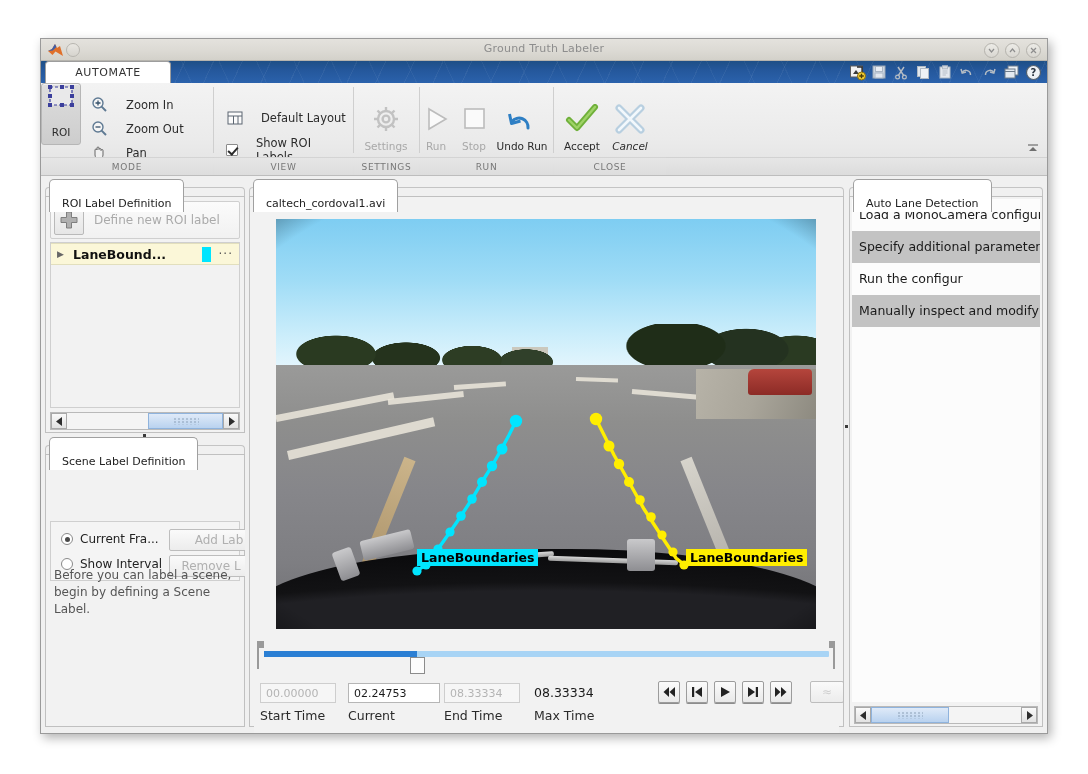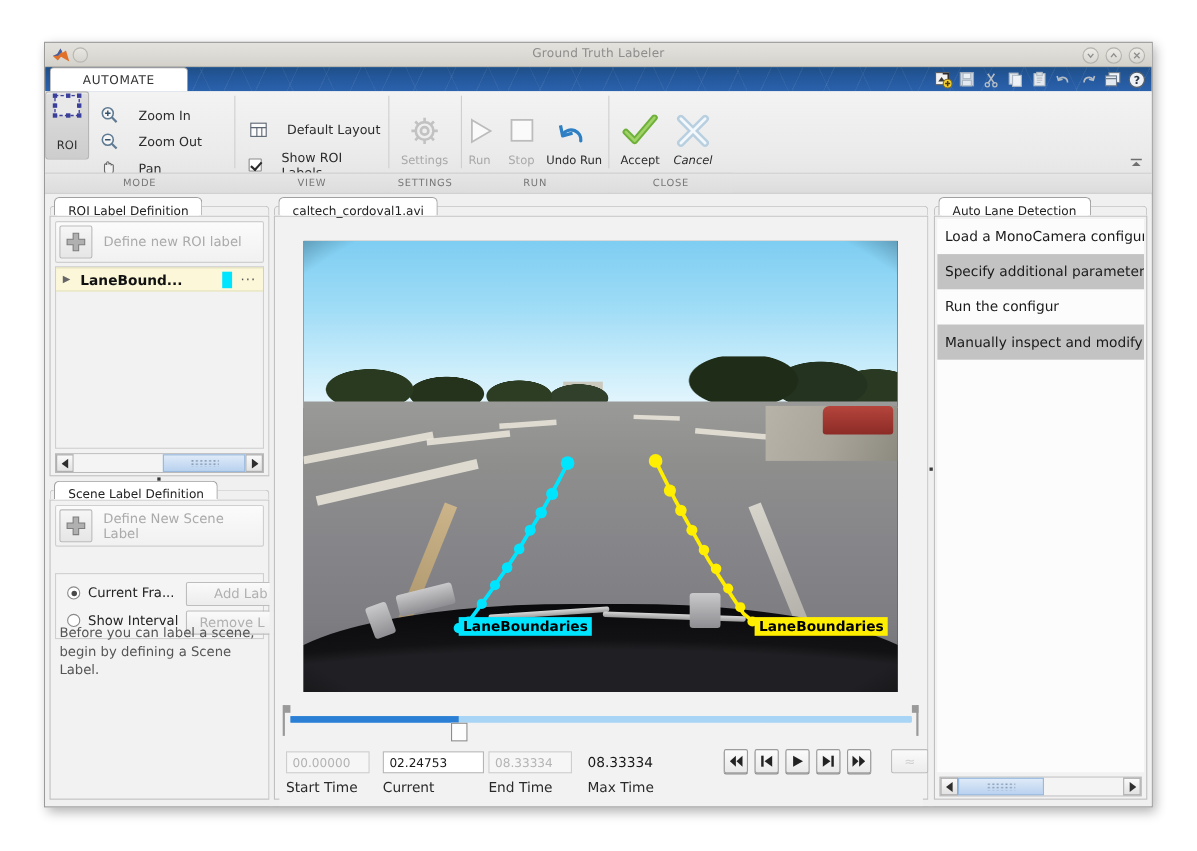--- a/index.html
+++ b/index.html
@@ -163,21 +163,21 @@
     left: 0; right: 0; top: 138px; bottom: 0;
     background: #f0f0f0;
   }
 
   .panel {
     position: absolute;
     background: #f0f0f0;
   }
   .panel-tab {
     position: absolute; top: 0; left: 4px;
-    height: 17px; padding: 4px 12px;
+    height: 17px; padding: 16px 12px;
     background: #ffffff;
     border: 1px solid #a0a0a0; border-bottom: none;
     border-radius: 5px 5px 0 0;
     font-size: 11px; color: #222;
     line-height: 16px;
     z-index: 3; white-space: nowrap;
   }
   .panel-tabstrip {
     position: absolute; left: 0; right: 0; top: 8px; height: 9px;
     background: #f0f0f0;
@@ -343,21 +343,21 @@
   }
   .red-car {
     position:absolute; right:4px; top:150px; width:64px; height:26px;
     background: linear-gradient(to bottom,#b5453c,#8c2b26);
     border-radius: 6px 4px 3px 3px;
   }
   svg.overlay { position: absolute; inset: 0; z-index: 7; }
   .roi-tag {
     position: absolute; z-index: 8;
     font-size: 12.5px; font-weight: bold; color: #000;
-    padding: 1px 4px; white-space: nowrap; margin-top: 12px;
+    padding: 1px 4px; white-space: nowrap;
   }
 
   
   #timeline-wrap {
     position: absolute; left: 4px; right: 4px; top: 440px; height: 96px;
     background: #f2f2f2;
   }
   #slider-row { position: absolute; left: 0; right: 0; top: 2px; height: 32px; }
   .flag-left, .flag-right {
     position: absolute; top: 2px; width: 9px; height: 28px;
@@ -729,28 +729,20 @@
         </div>
       </div>
 
       <div class="hsplit-dot" style="left:98px; top:255px;"></div>
 
       <div id="scene-panel">
         <div class="panel-tabstrip"></div>
         <div class="panel-tab">Scene Label Definition</div>
         <div class="panel-frame">
 
-          <div id="define-scene-row">
-            <div class="plus-btn">
-              <svg width="20" height="20" viewBox="0 0 20 20">
-                <path d="M7.5 2 h5 v5.5 h5.5 v5 h-5.5 v5.5 h-5 v-5.5 h-5.5 v-5 h5.5 z" fill="#b0b0b0" stroke="#7e7e7e" stroke-width="1"></path>
-              </svg>
-            </div>
-            <div class="define-text">Define New Scene Label</div>
-          </div>
 
           <div id="scene-controls">
             <div class="radio-row" style="left:10px; top:10px;">
               <span class="radio on"></span>
               <span>Current Fra...</span>
             </div>
             <div class="radio-row" style="left:10px; top:35px;">
               <span class="radio"></span>
               <span>Show Interval</span>
             </div>

